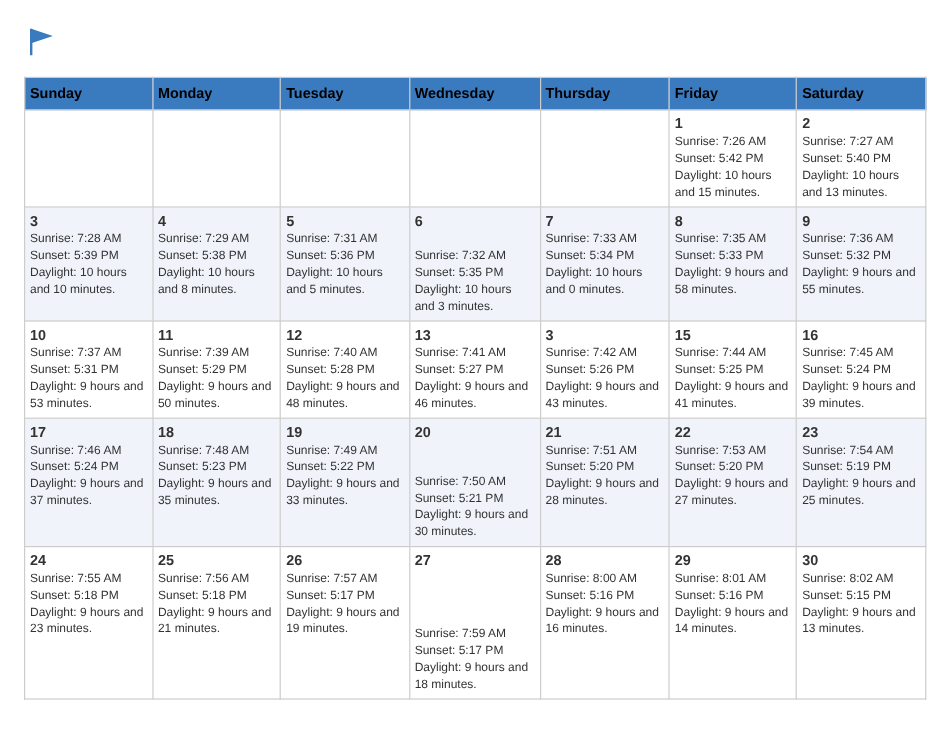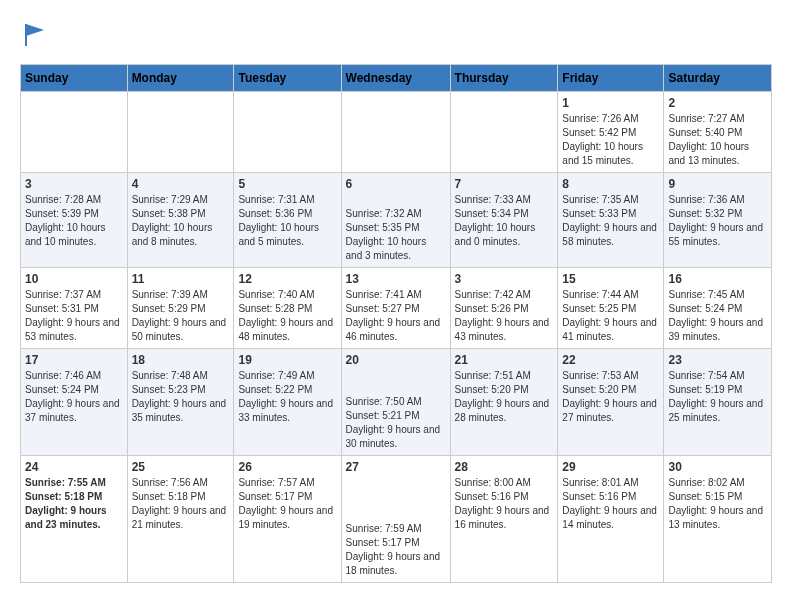--- a/index.html
+++ b/index.html
@@ -262,21 +262,21 @@
         <td>
           <div class="day-number">23</div>
           <div class="day-info" style="white-space: pre-line;">Sunrise: 7:54 AM
 Sunset: 5:19 PM
 Daylight: 9 hours and 25 minutes.</div>
         </td>
       </tr>
       <tr>
         <td>
           <div class="day-number">24</div>
-          <div class="day-info" style="white-space: pre-line; font-weight: bold;">Sunrise: 7:55 AM
+          <div class="day-info" style="white-space: pre-line;">Sunrise: 7:55 AM
 Sunset: 5:18 PM
 Daylight: 9 hours and 23 minutes.</div>
         </td>
         <td>
           <div class="day-number">25</div>
           <div class="day-info" style="white-space: pre-line;">Sunrise: 7:56 AM
 Sunset: 5:18 PM
 Daylight: 9 hours and 21 minutes.</div>
         </td>
         <td>

